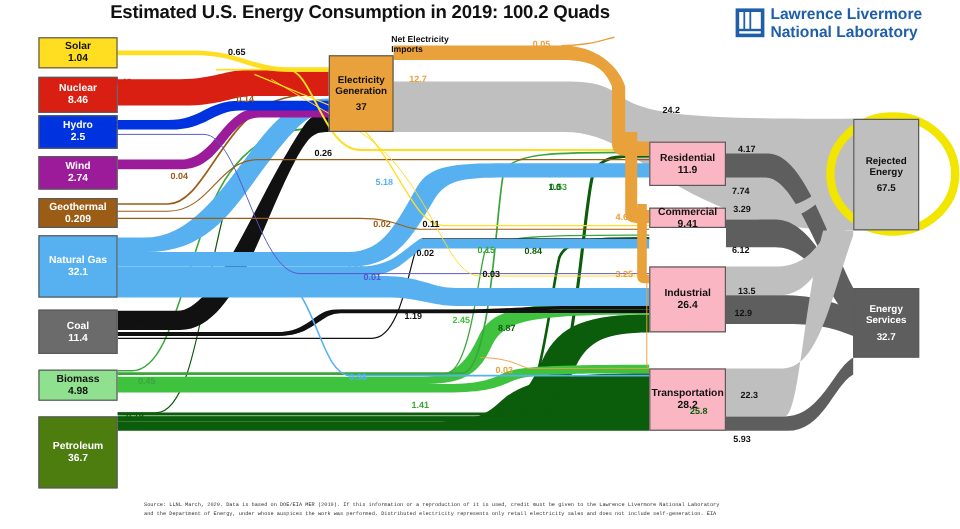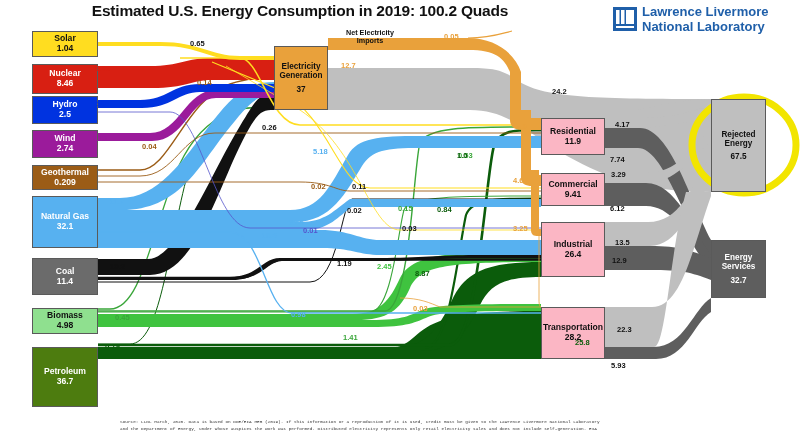--- a/index.html
+++ b/index.html
@@ -29,21 +29,21 @@
         justify-content:center;text-align:center;line-height:1.12;
         font-weight:bold;}
   .node .nm{display:block;}
   .node .vl{display:block;}
 
   
   .vlab{position:absolute;font-size:7.5px;font-weight:bold;white-space:nowrap;}
 
   
   #nei{position:absolute;font-size:7.2px;font-weight:bold;color:#111;
-       text-align:center;line-height:1.15;}
+       line-height:1.15;}
   #footer{position:absolute;left:120px;top:419px;width:660px;
           font-size:4.4px;line-height:1.55;color:#333;
           font-family:"Liberation Mono", monospace;}
 </style>
 </head>
 <body>
 
 <div id="root">
 
   <div id="title">Estimated U.S. Energy Consumption in 2019: 100.2 Quads</div>
@@ -222,21 +222,21 @@
           <div>Generation</div>
         </span>
         <span class="vl" style="margin-top: 4px;">37</span>
       </div>
       <div class="node" style="left: 541px; top: 118px; width: 64px; height: 37px; background: rgb(251, 182, 196); color: rgb(17, 17, 17); font-size: 8.6px;">
         <span class="nm">
           <div>Residential</div>
         </span>
         <span class="vl">11.9</span>
       </div>
-      <div class="node" style="left: 541px; top: 173px; width: 64px; height: 33px; background: rgb(251, 182, 196); color: rgb(17, 17, 17); font-size: 8.6px;">
+      <div class="node" style="left: 541px; top: 173px; width: 64px; height: 17px; background: rgb(251, 182, 196); color: rgb(17, 17, 17); font-size: 8.6px;">
         <span class="nm">
           <div>Commercial</div>
         </span>
         <span class="vl">9.41</span>
       </div>
       <div class="node" style="left: 541px; top: 222px; width: 64px; height: 55px; background: rgb(251, 182, 196); color: rgb(17, 17, 17); font-size: 8.6px;">
         <span class="nm">
           <div>Industrial</div>
         </span>
         <span class="vl">26.4</span>

